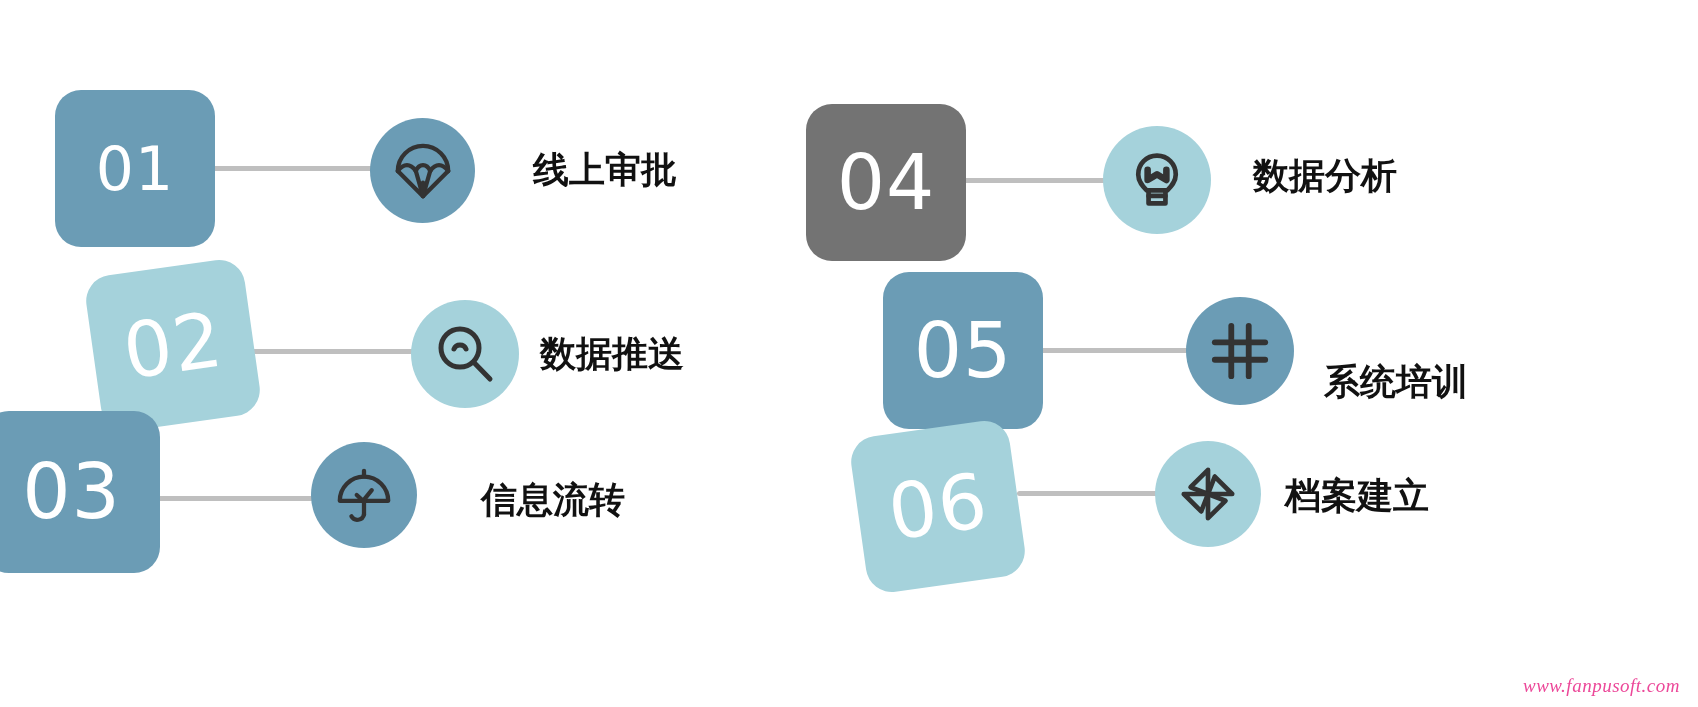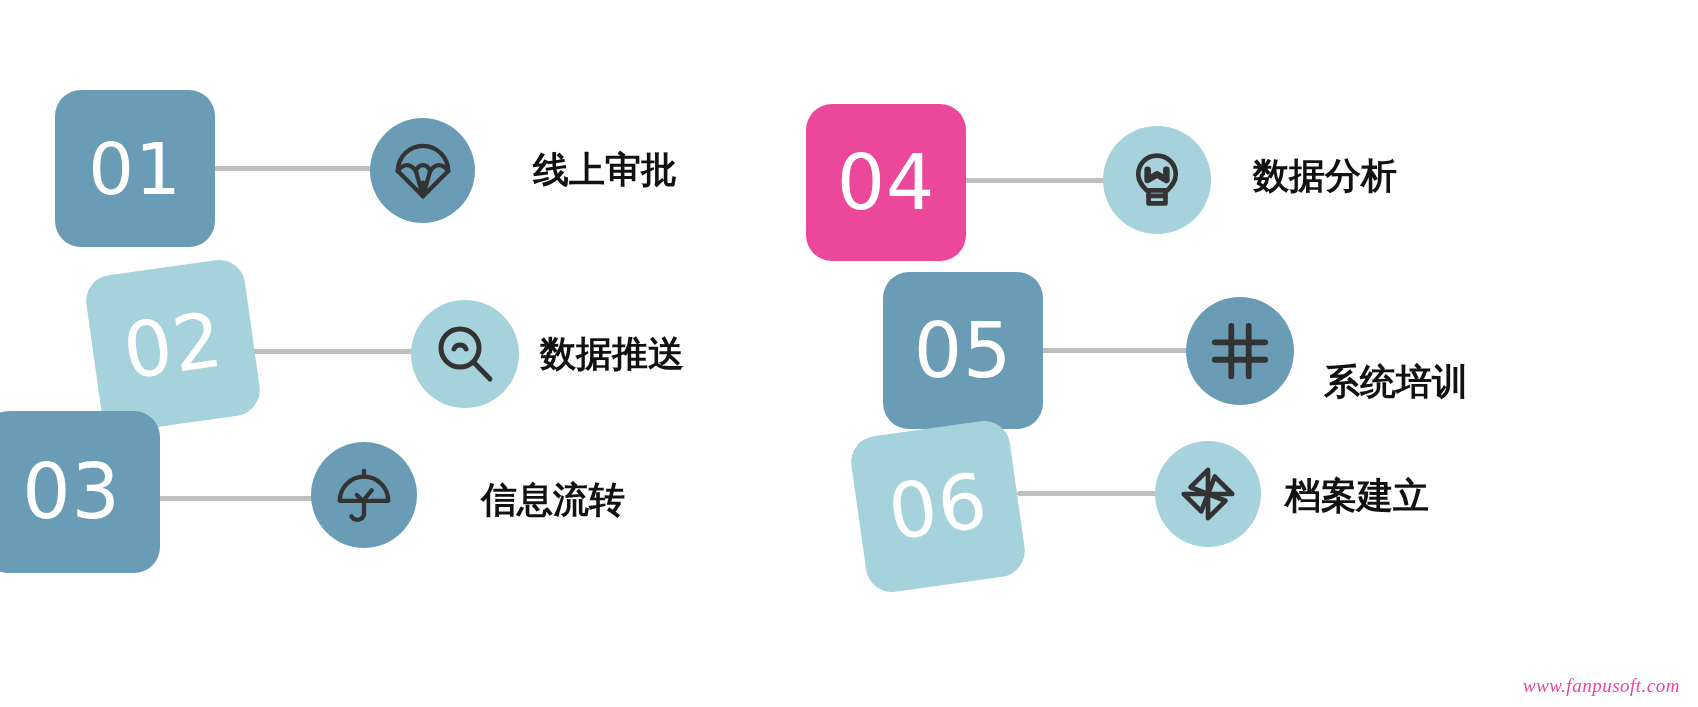--- a/index.html
+++ b/index.html
@@ -101,21 +101,21 @@
   }
 </style>
 </head>
 <body>
 
 <div id="canvas">
 
   <div class="connector" style="left:212px; top:166px; width:180px;"></div>
 
   <div class="num-box" style="left:55px; top:90px; width:160px; height:157px; background:#6b9cb5;">
-    <span class="num-text" style="font-size:72px;">01</span>
+    <span class="num-text" style="font-size:60px;">01</span>
   </div>
 
   <div class="icon-circle" style="left:370px; top:118px; width:105px; height:105px; background:#6b9cb5;">
     <svg width="62" height="62" viewBox="0 0 64 64">
       <g fill="none" stroke="#333333" stroke-width="4.4" stroke-linecap="round" stroke-linejoin="round">
         <path d="M6 32 A26 26 0 0 1 58 32"></path>
         <path d="M6 32 C12 24 19 24 24.6 32"></path>
         <path d="M24.6 32 C28 24 36 24 39.4 32"></path>
         <path d="M39.4 32 C45 24 52 24 58 32"></path>
         <path d="M6 32 L32 58 L24.6 32"></path>
@@ -161,21 +161,21 @@
         <path d="M32 38 L32 52"></path>
         <path d="M32 52 A7 7 0 0 1 19 54"></path>
       </g>
     </svg>
   </div>
 
   <div class="item-label" style="left:481px; top:482px;">信息流转</div>
 
   <div class="connector" style="left:960px; top:178px; width:160px;"></div>
 
-  <div class="num-box" style="left:806px; top:104px; width:160px; height:157px; background:#ec4899;">
+  <div class="num-box" style="left:806px; top:104px; width:160px; height:157px; background:#737373;">
     <span class="num-text" style="font-size:76px;">04</span>
   </div>
 
   <div class="icon-circle" style="left:1103px; top:126px; width:108px; height:108px; background:#a5d2db;">
     <svg width="60" height="60" viewBox="0 0 64 64">
       <g fill="none" stroke="#333333" stroke-width="5" stroke-linecap="round" stroke-linejoin="round">
         <path d="M32 6 C20.5 6 12 15 12 26 C12 34 17 39 21 43 L43 43 C47 39 52 34 52 26 C52 15 43.5 6 32 6 Z"></path>
         <path d="M23 49 L41 49 L41 57 L23 57 Z"></path>
         <path d="M23 43 L23 49 M41 43 L41 49"></path>
         <path d="M22 21 L22 32 L32 26 L42 32 L42 21" stroke-width="7"></path>

